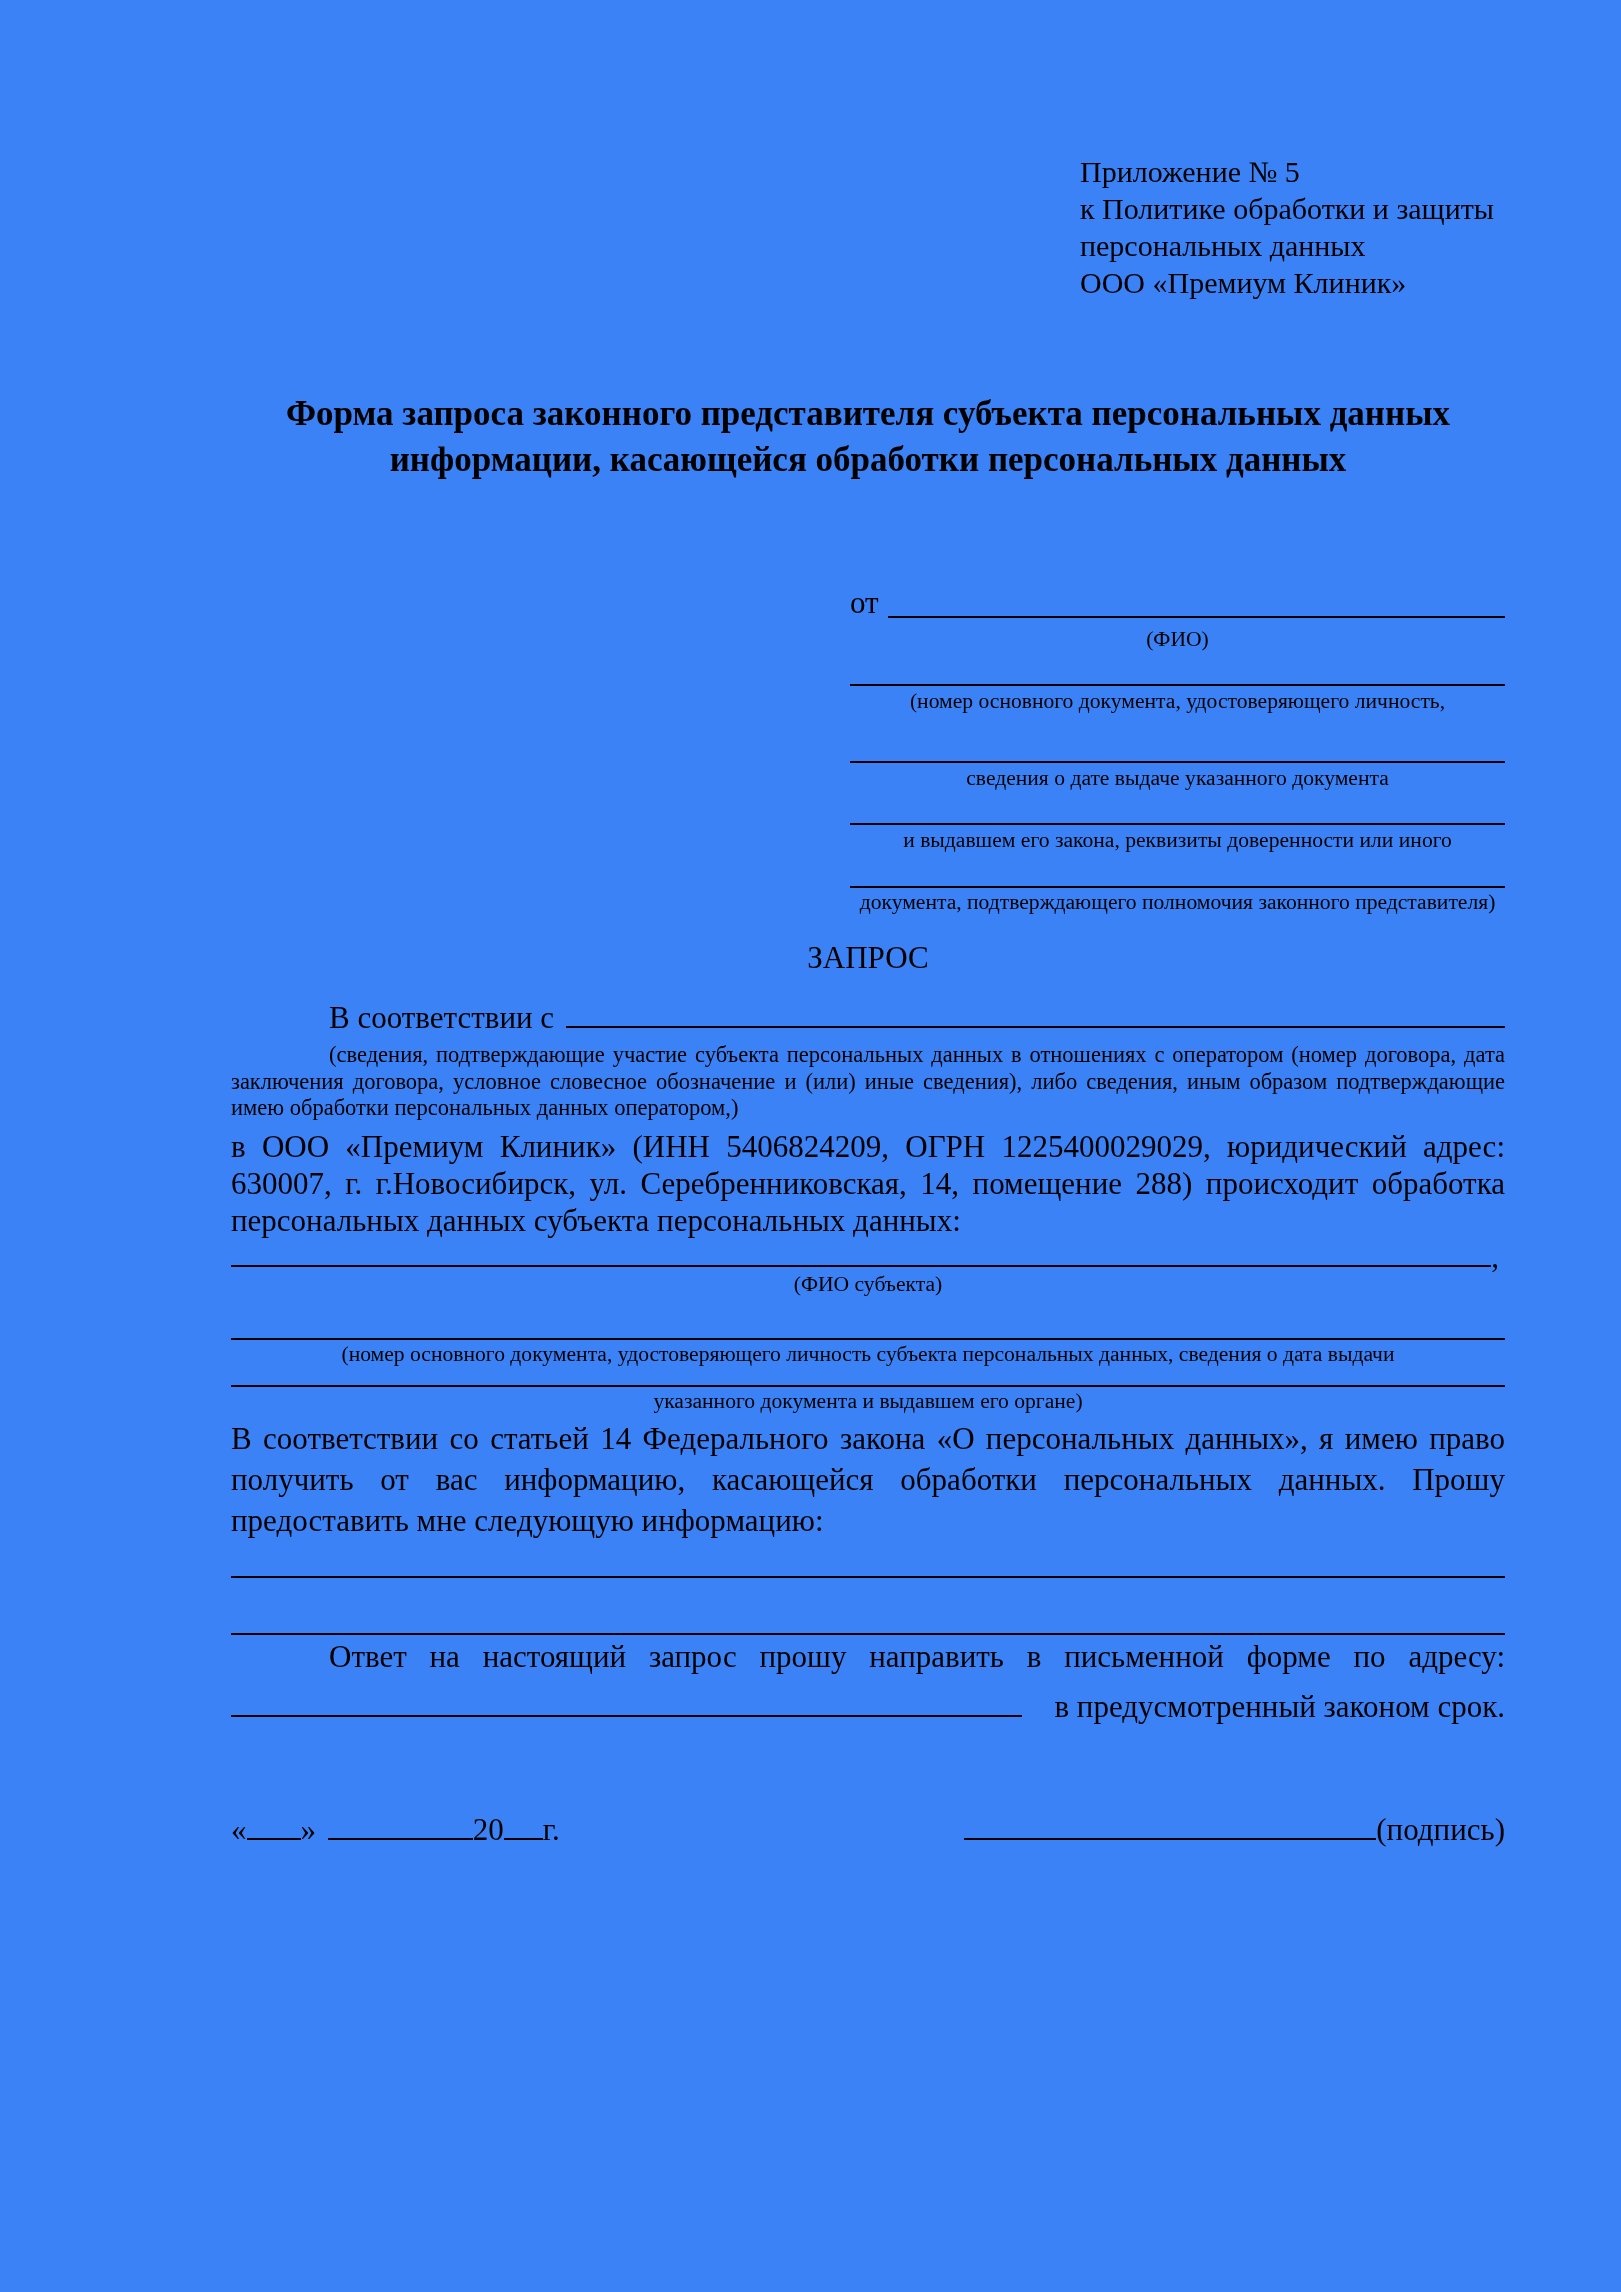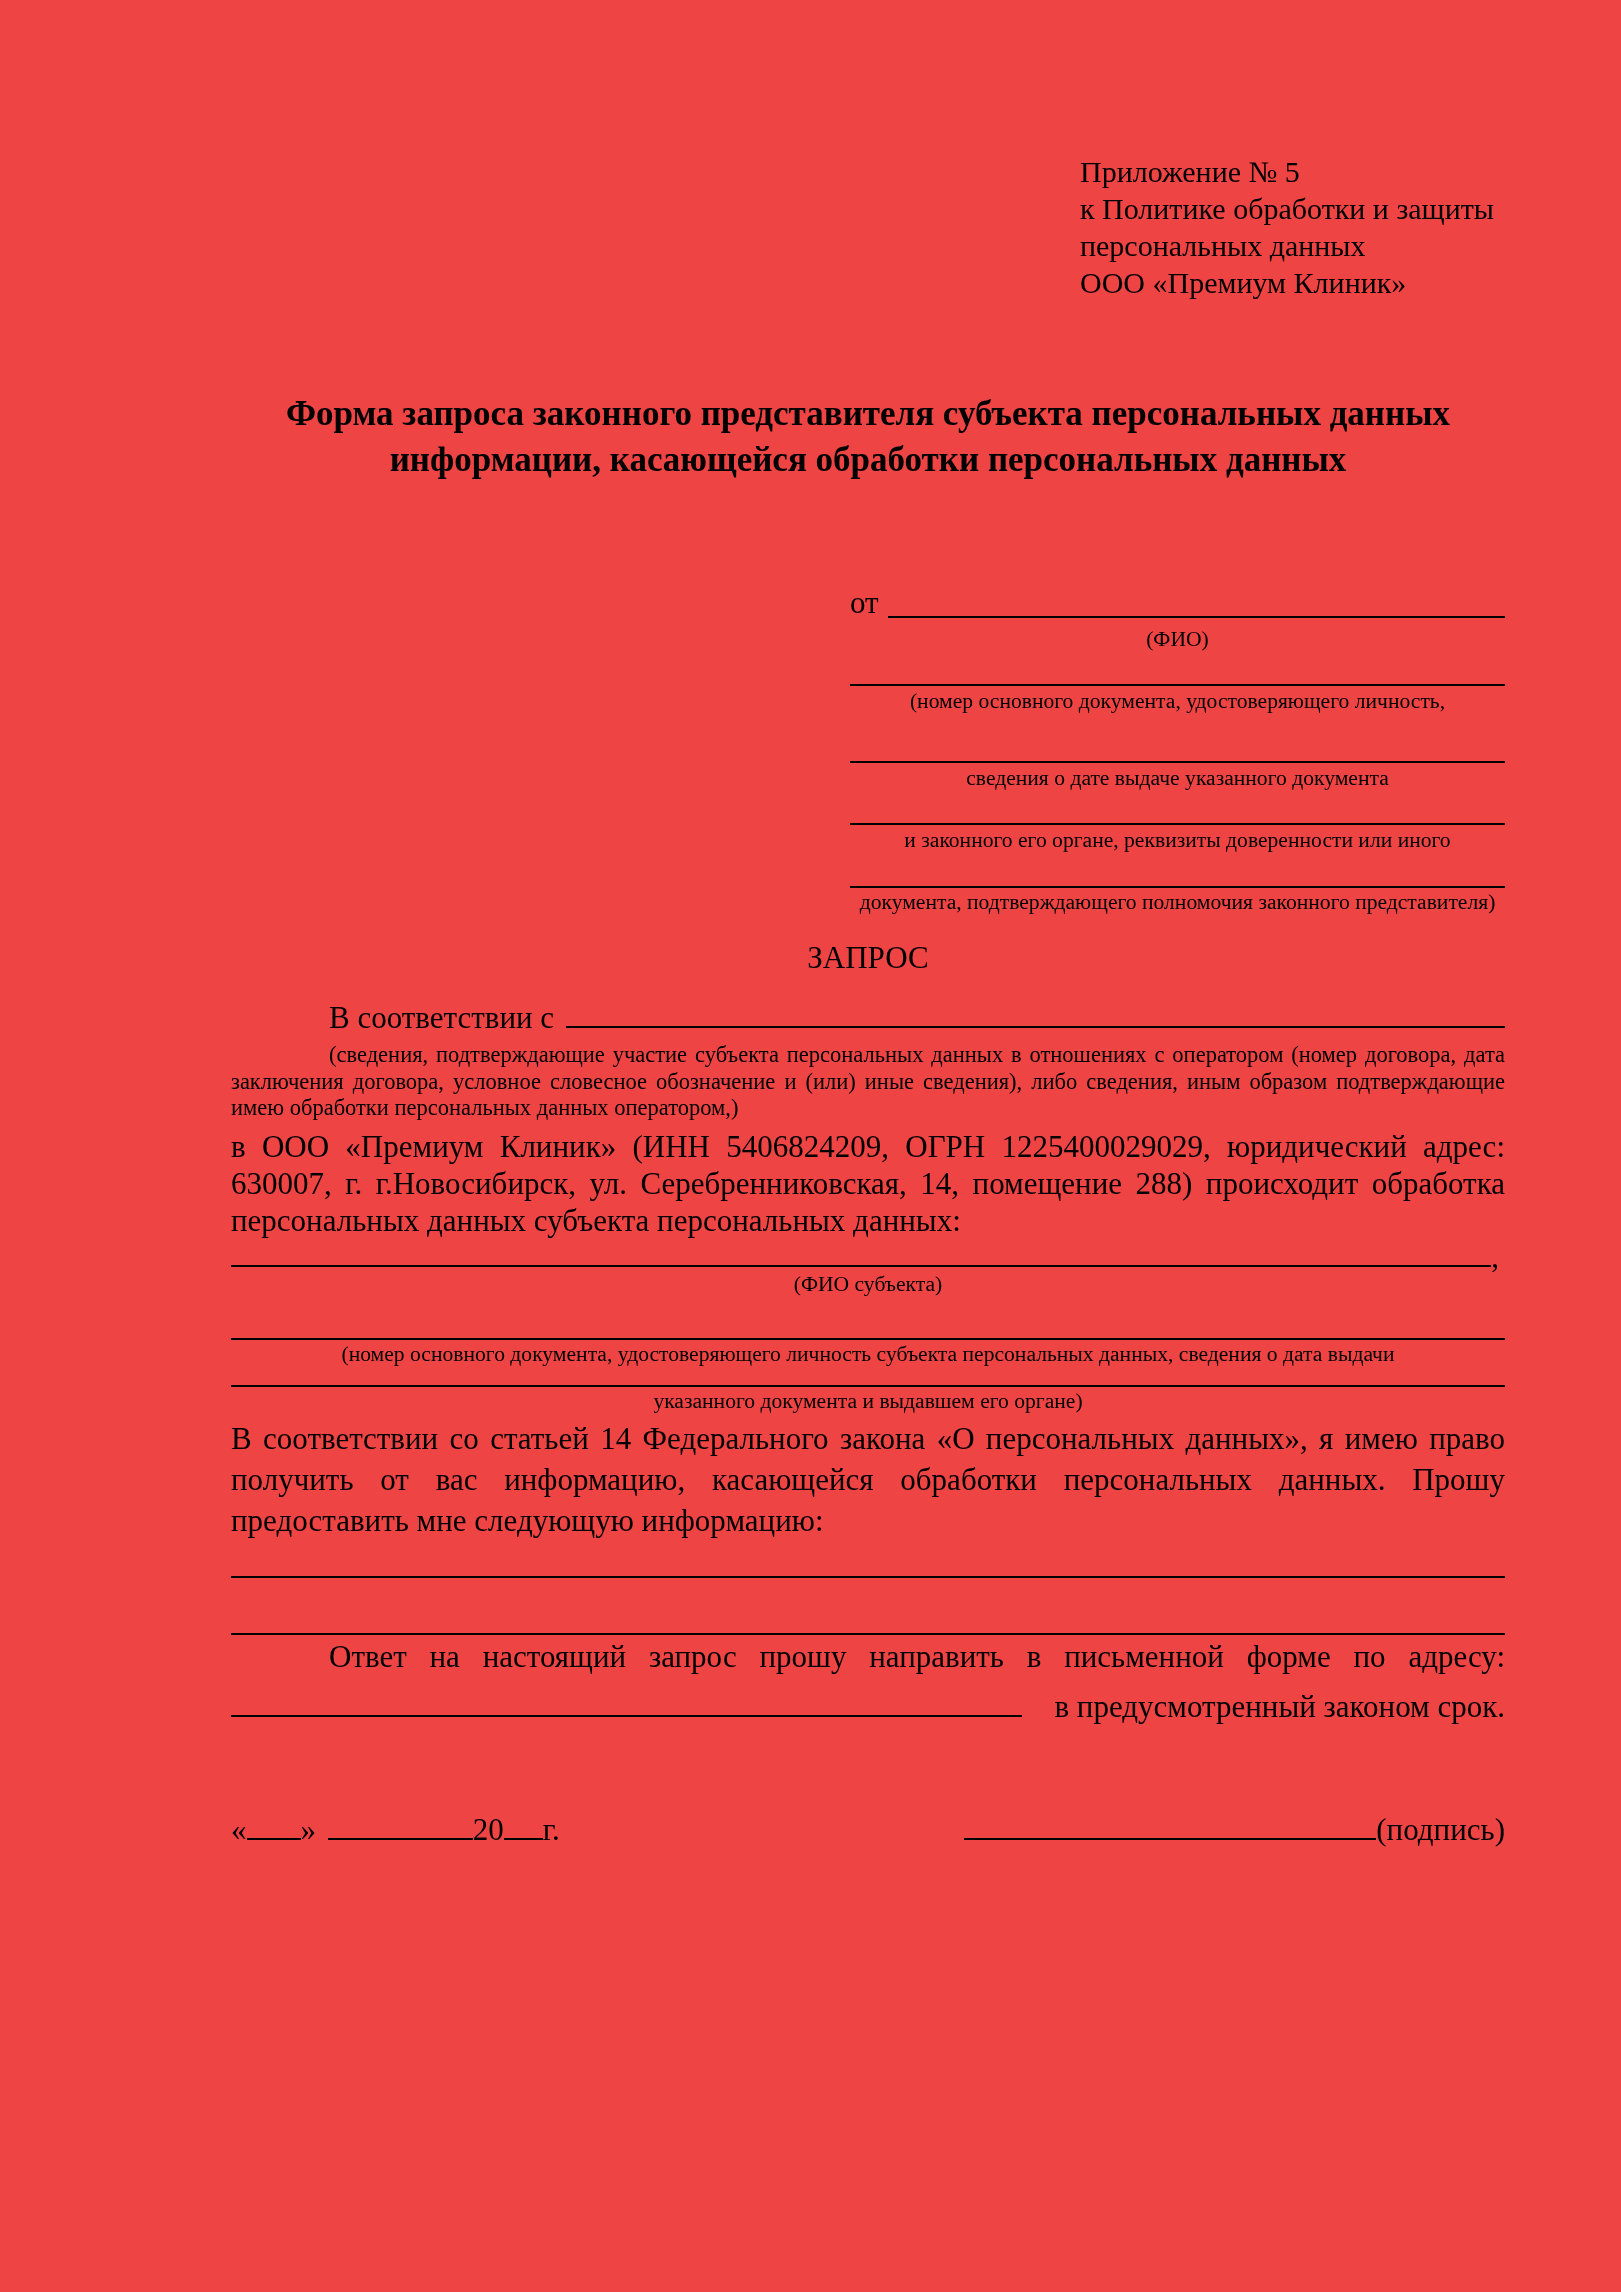--- a/index.html
+++ b/index.html
@@ -1,21 +1,21 @@
 <!DOCTYPE html>
 <html lang="ru"><head>
 <meta charset="utf-8">
 <style>
   html,body { margin:0; padding:0; background:#888; }
   .page {
     position: relative;
     width: 1621px;
     height: 2293px;
     margin: 0 auto;
-    background: #ef4444;
+    background: #3b82f6;
     color: #000000;
     font-family: "Liberation Serif", "DejaVu Serif", serif;
     box-sizing: border-box;
     padding-left: 231px;
     padding-right: 116px;
     overflow: hidden;
   }
   .page * { box-sizing: border-box; }
 
   
@@ -144,21 +144,21 @@
     <div class="from-row">
       <span>от</span>
       <span class="fill"></span>
     </div>
     <div class="cap">(ФИО)</div>
     <div class="addr-rule"></div>
     <div class="cap">(номер основного документа, удостоверяющего личность,</div>
     <div class="addr-rule tall"></div>
     <div class="cap">сведения о дате выдаче указанного документа</div>
     <div class="addr-rule"></div>
-    <div class="cap">и законного его органе, реквизиты доверенности или иного</div>
+    <div class="cap">и выдавшем его закона, реквизиты доверенности или иного</div>
     <div class="addr-rule"></div>
     <div class="cap">документа, подтверждающего полномочия законного представителя)</div>
   </div>
 
   <div class="zapros">ЗАПРОС</div>
 
   <div class="intro-row">
     <span class="lead">В соответствии с</span>
     <span class="fill"></span>
   </div>

